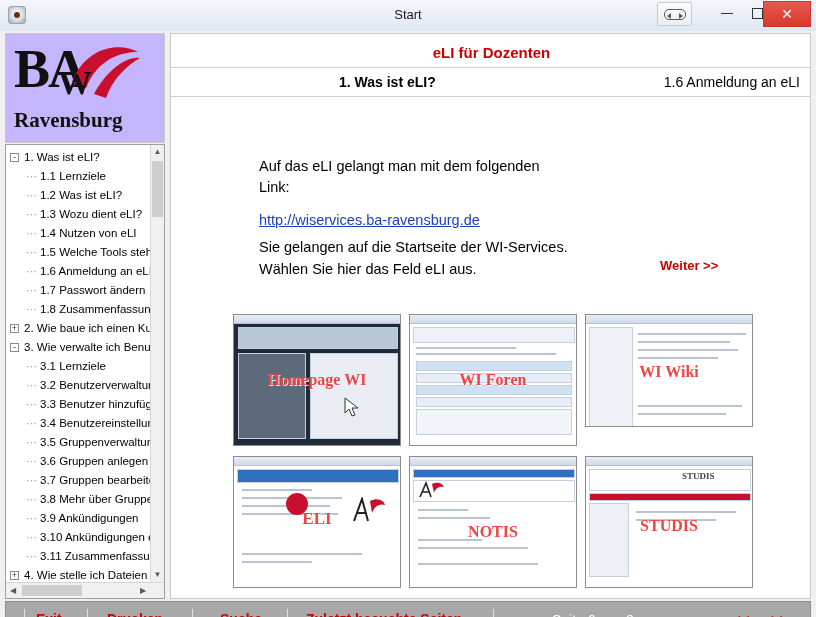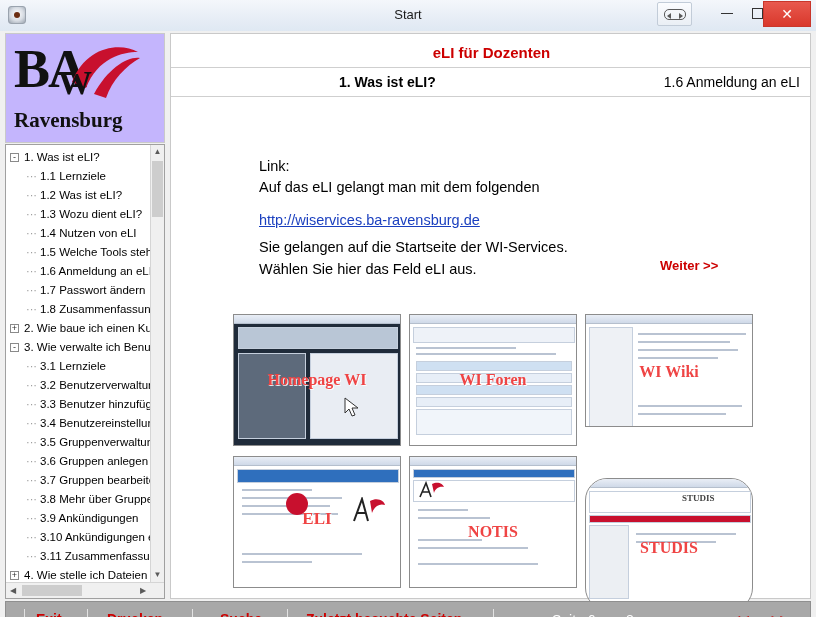--- a/index.html
+++ b/index.html
@@ -485,22 +485,22 @@
     </div>
 
     <div class="content">
       <div class="hdr-title">eLI für Dozenten</div>
       <div class="hdr-rule"></div>
       <div class="hdr-sub">1. Was ist eLI?</div>
       <div class="hdr-right">1.6 Anmeldung an eLI</div>
       <div class="hdr-rule2"></div>
 
       <div class="body-text">
+        <div>Auf das eLI gelangt man mit dem folgenden</div>
         <div>Link:</div>
-        <div>Auf das eLI gelangt man mit dem folgenden</div>
       </div>
 
       <a class="body-link" href="#">http://wiservices.ba-ravensburg.de</a>
 
       <div class="body-text2">
         <div>Sie gelangen auf die Startseite der WI-Services.</div>
         <div>Wählen Sie hier das Feld eLI aus.</div>
       </div>
 
       <div class="weiter">Weiter &gt;&gt;</div>
@@ -567,21 +567,21 @@
         <div class="mini-line" style="left:8px; top:96px; width:120px;"></div>
         <div class="mini-line" style="left:8px; top:104px; width:70px;"></div>
         <div style="position:absolute; left:52px; top:36px; width:22px; height:22px; border-radius:50%; background:#c8102e;"></div>
         <div class="caption" style="top:52px; font-size:17px;">ELI</div>
         <svg style="position:absolute; right:14px; top:40px;" width="34" height="28" viewBox="0 0 34 28">
           <path d="M2 24 L10 2 L16 24 M5 16 L13 16" stroke="#222" stroke-width="2" fill="none"></path>
           <path d="M18 4 C26 0, 32 4, 33 8 C27 6, 22 10, 20 16 Z" fill="#c8102e"></path>
         </svg>
       </div>
 
-      <div class="thumb" style="left:414px; top:444px; width:168px; height:132px;border-radius:22px;">
+      <div class="thumb" style="left:414px; top:422px; width:168px; height:132px;">
         <div class="mini-browser-bar"></div>
         <div class="mini-block" style="left:3px; top:12px; width:162px; height:22px; background:#ffffff;"></div>
         <div style="position:absolute; left:96px; top:14px; font-size:9px; font-weight:bold; color:#444; font-family:'Liberation Serif',serif;">STUDIS</div>
         <div class="mini-block" style="left:3px; top:36px; width:162px; height:8px; background:#c8102e;"></div>
         <div class="mini-block" style="left:3px; top:46px; width:40px; height:74px; background:#eceff3;"></div>
         <div class="mini-line" style="left:50px; top:54px; width:100px;"></div>
         <div class="mini-line" style="left:50px; top:62px; width:80px;"></div>
         <div class="caption" style="top:60px; font-size:16px;">STUDIS</div>
       </div>
     </div>

